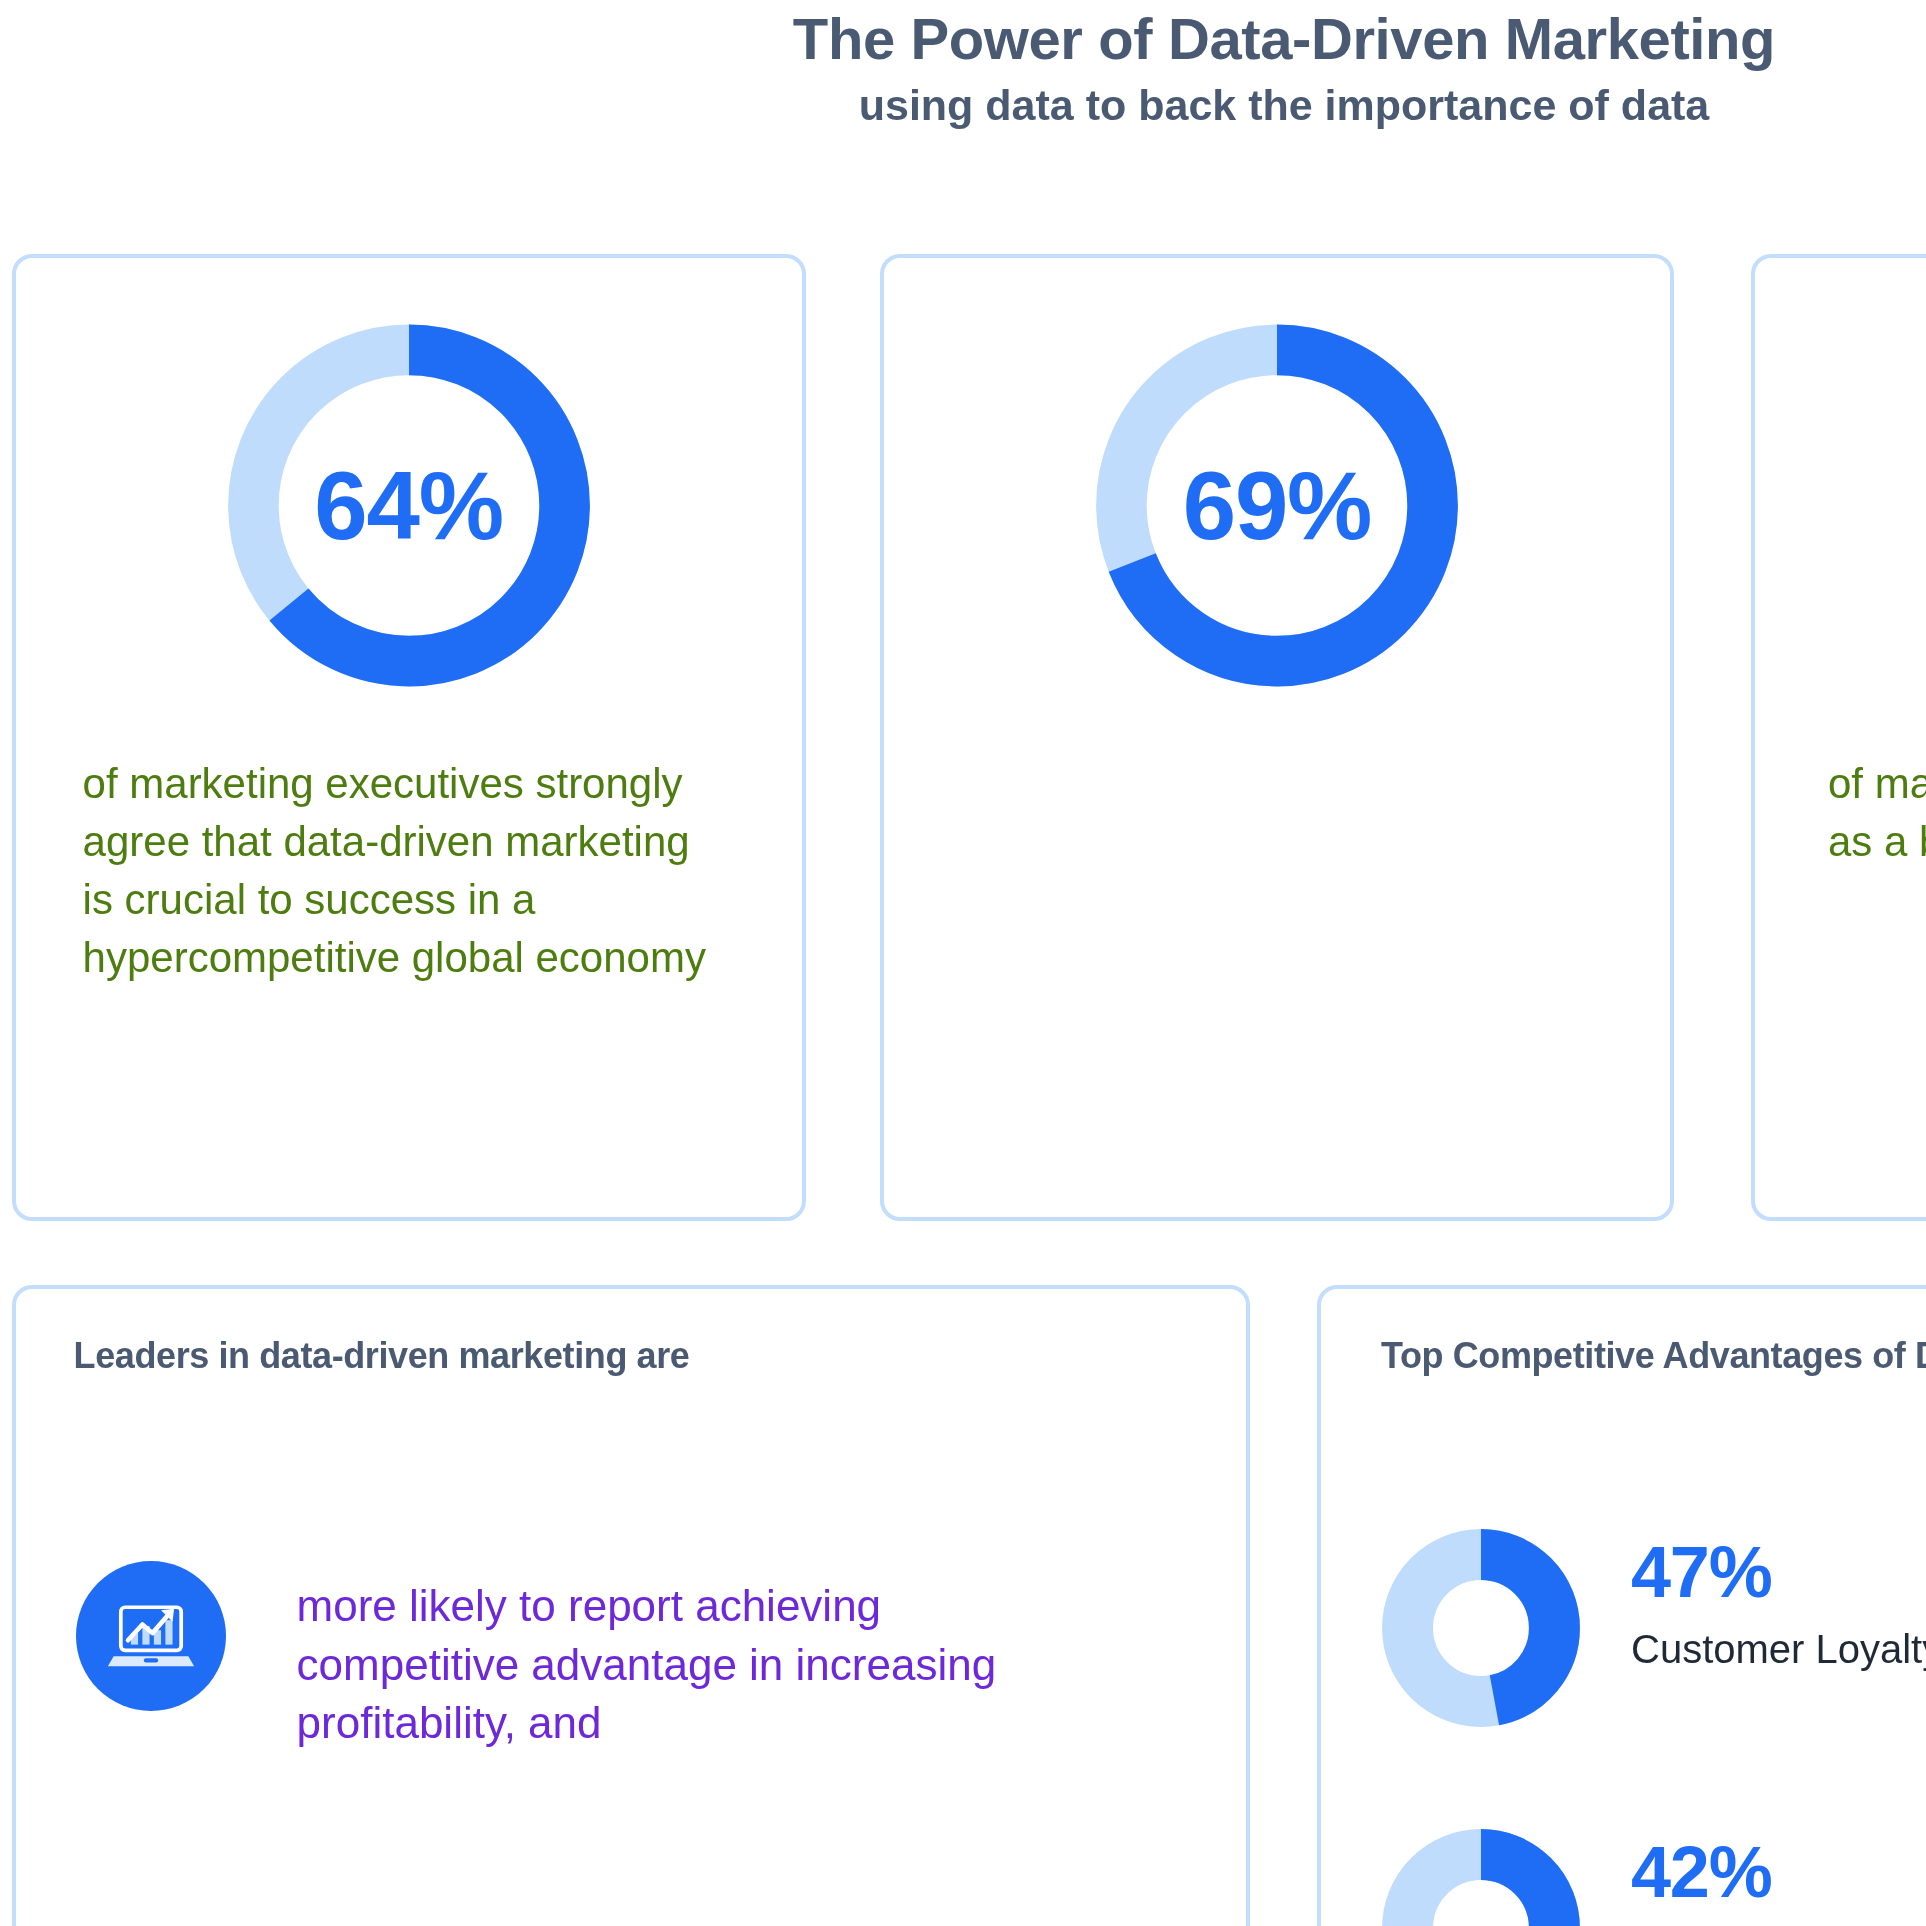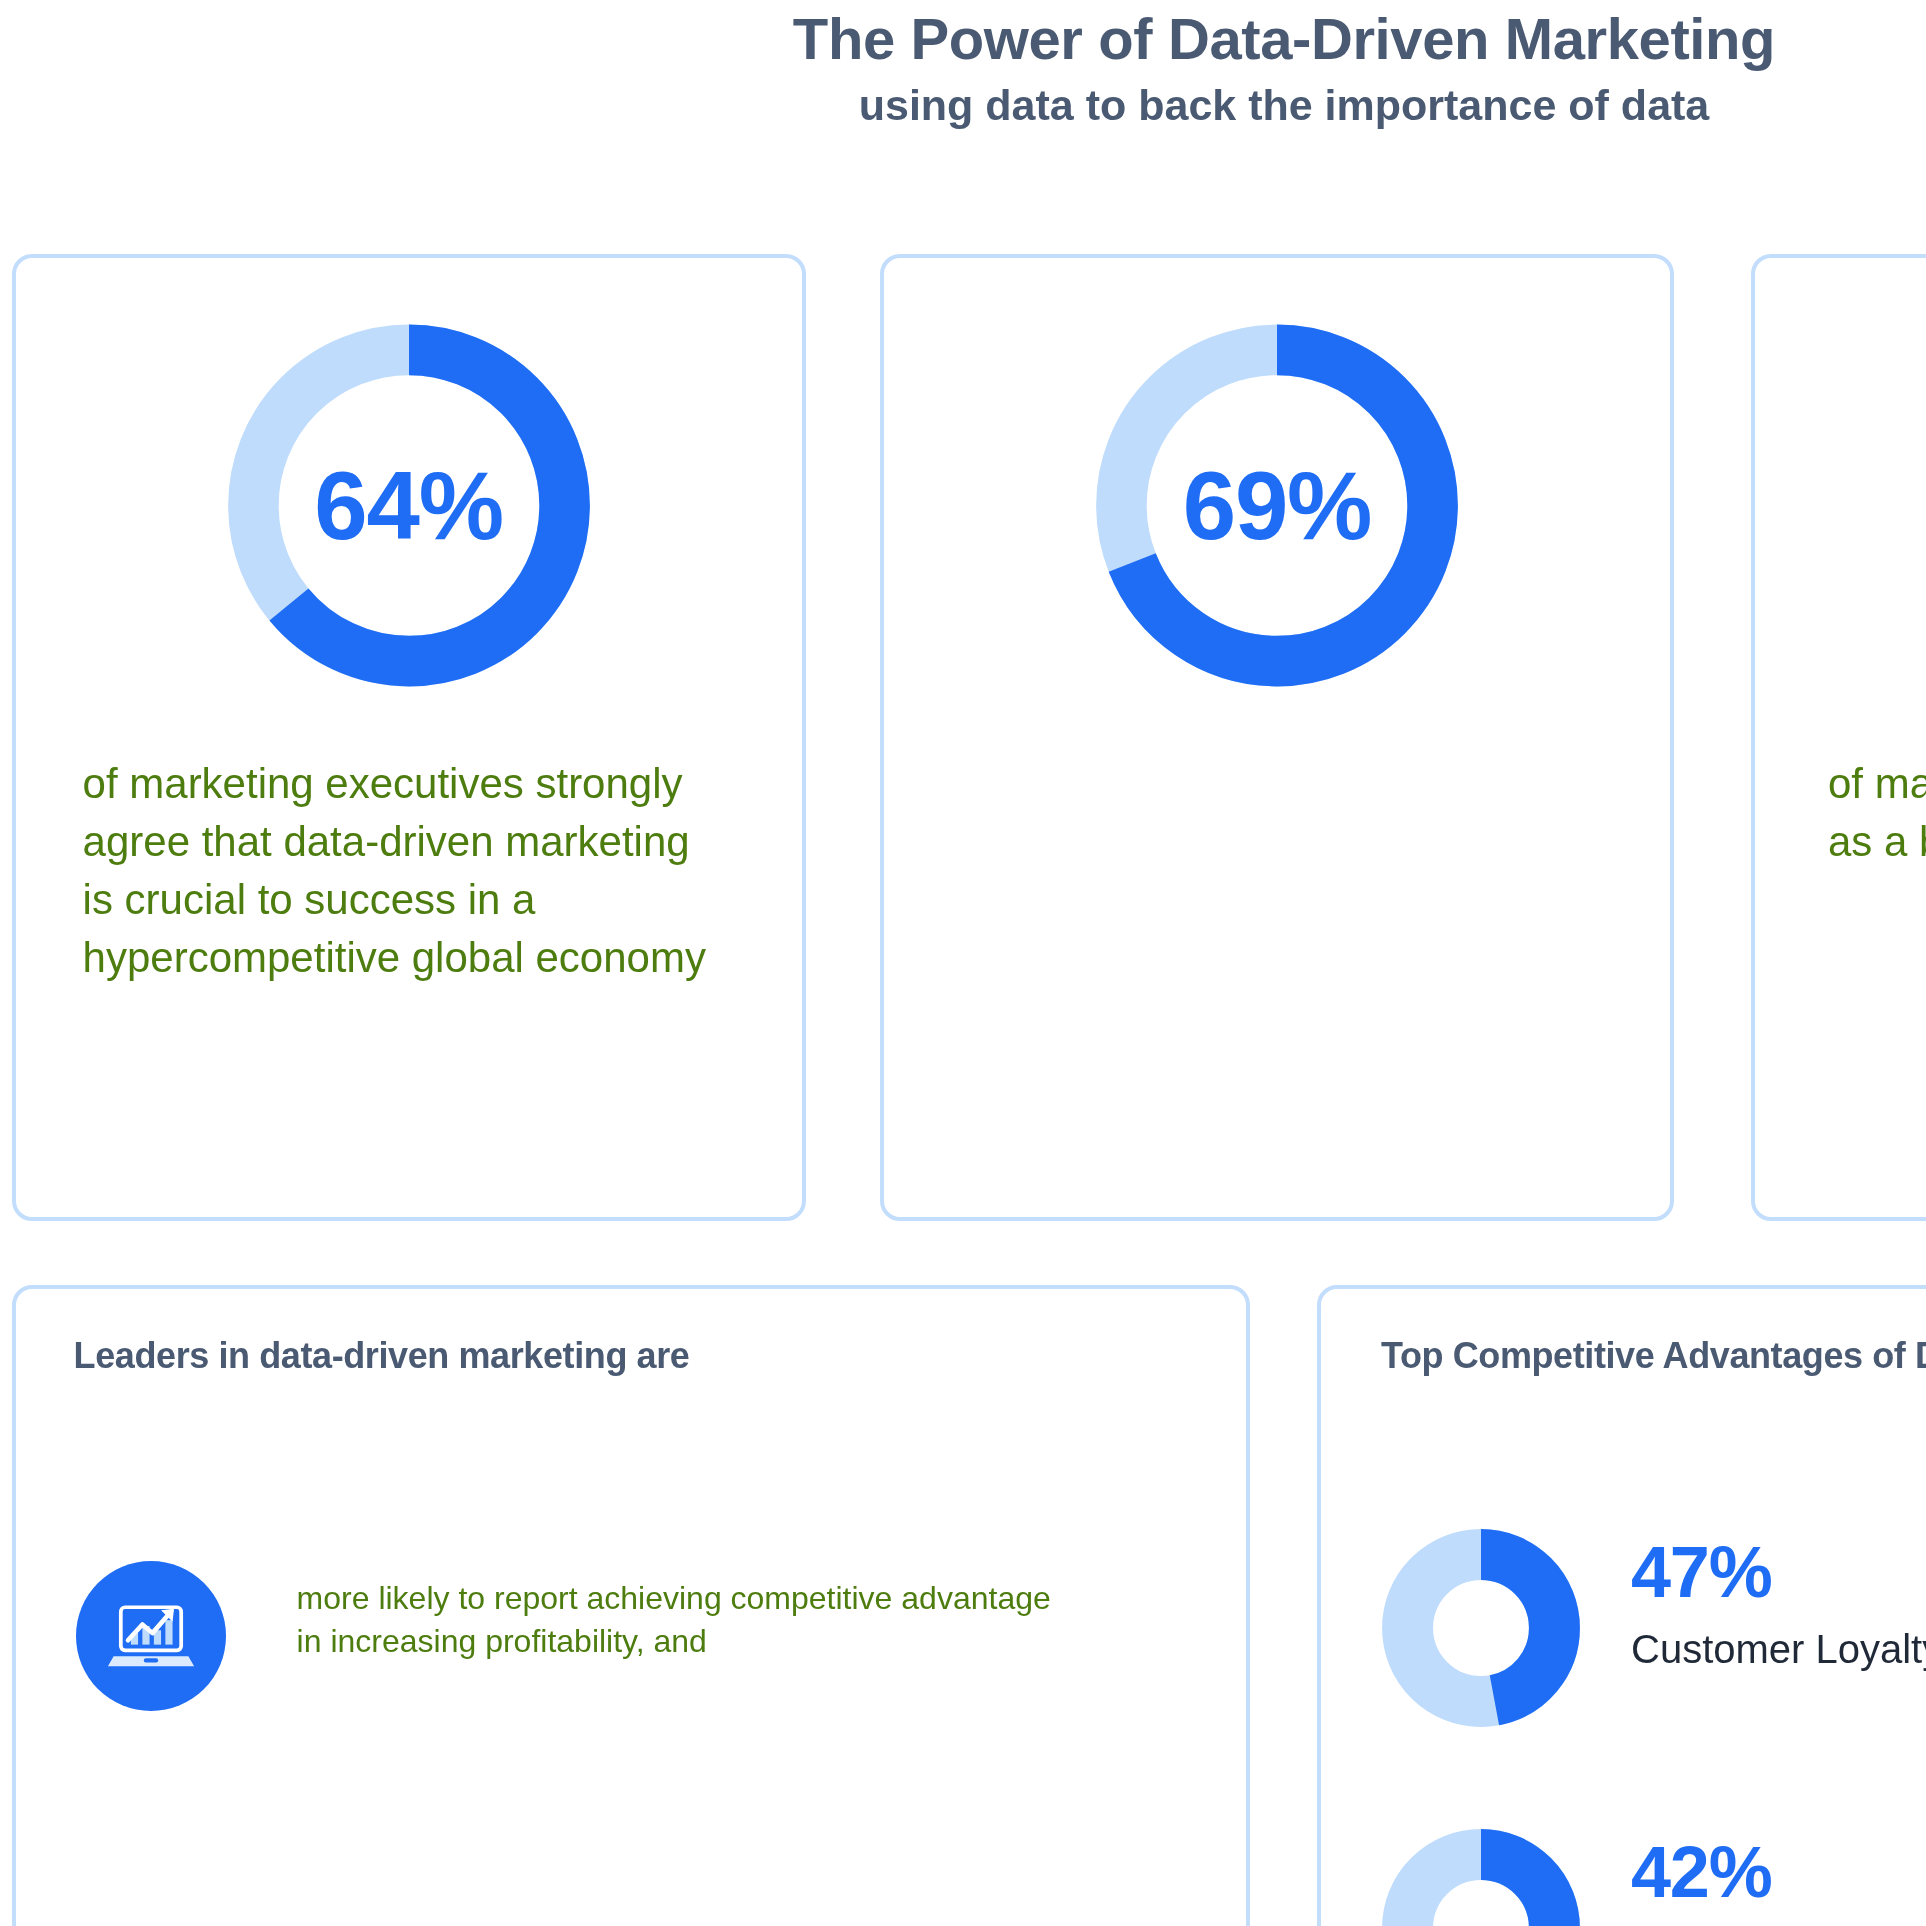--- a/index.html
+++ b/index.html
@@ -129,23 +129,23 @@
 
   .leader-text { margin-left: 71px; padding-top: 0px; }
   .leader-multiplier {
     font-size: 81px;
     font-weight: bold;
     color: #1f6df5;
     line-height: 1.0;
     letter-spacing: -1.5px;
   }
   .leader-desc {
-    font-size: 32px;
+    font-size: 44px;
     line-height: 1.33;
-    color: #4d7c0f;
+    color: #6d28d9;
     margin-top: 16px;
     width: 763px;
   }
 
   
   .adv-row {
     position: absolute;
     display: flex;
     align-items: flex-start;
   }

